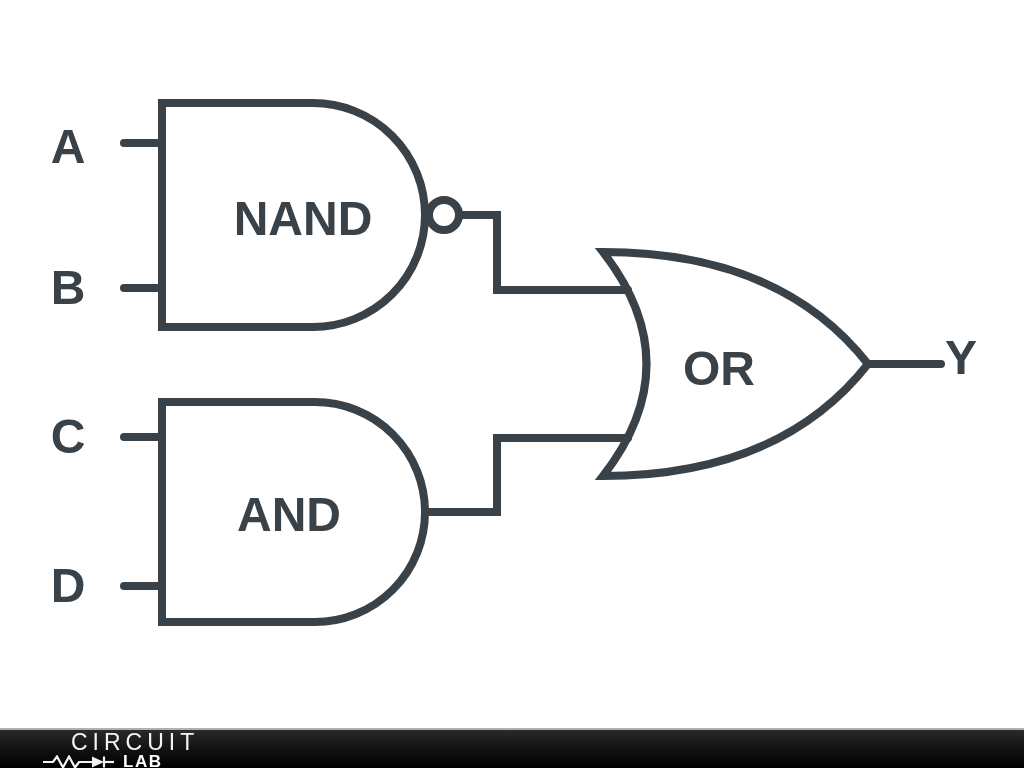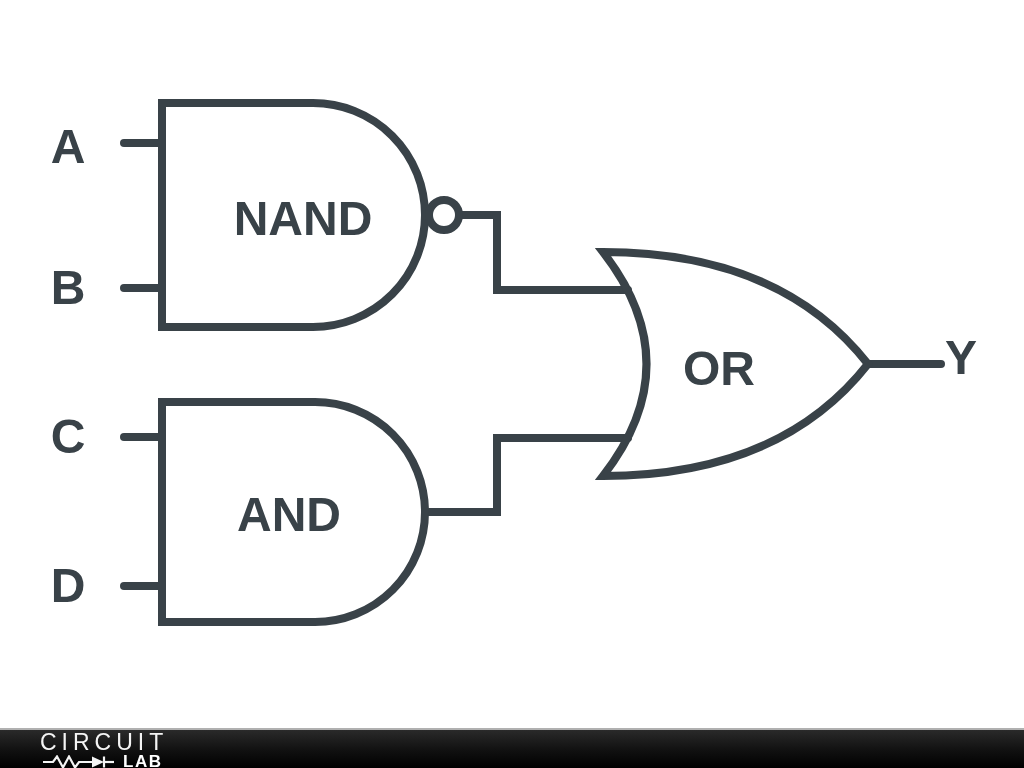--- a/index.html
+++ b/index.html
@@ -64,20 +64,21 @@
     position: absolute;
     left: 40px;
     top: 1px;
     line-height: 1;
   }
   .logo-top {
     font-size: 23px;
     font-weight: normal;
     letter-spacing: 5px;
     color: #f4f4f4;
+    margin-left: 31px;
   }
   .logo-bottom {
     display: flex;
     align-items: center;
     margin-top: -1px;
     margin-left: 2px;
   }
   .logo-symbol { display: block; }
   .logo-lab {
     font-size: 17px;

